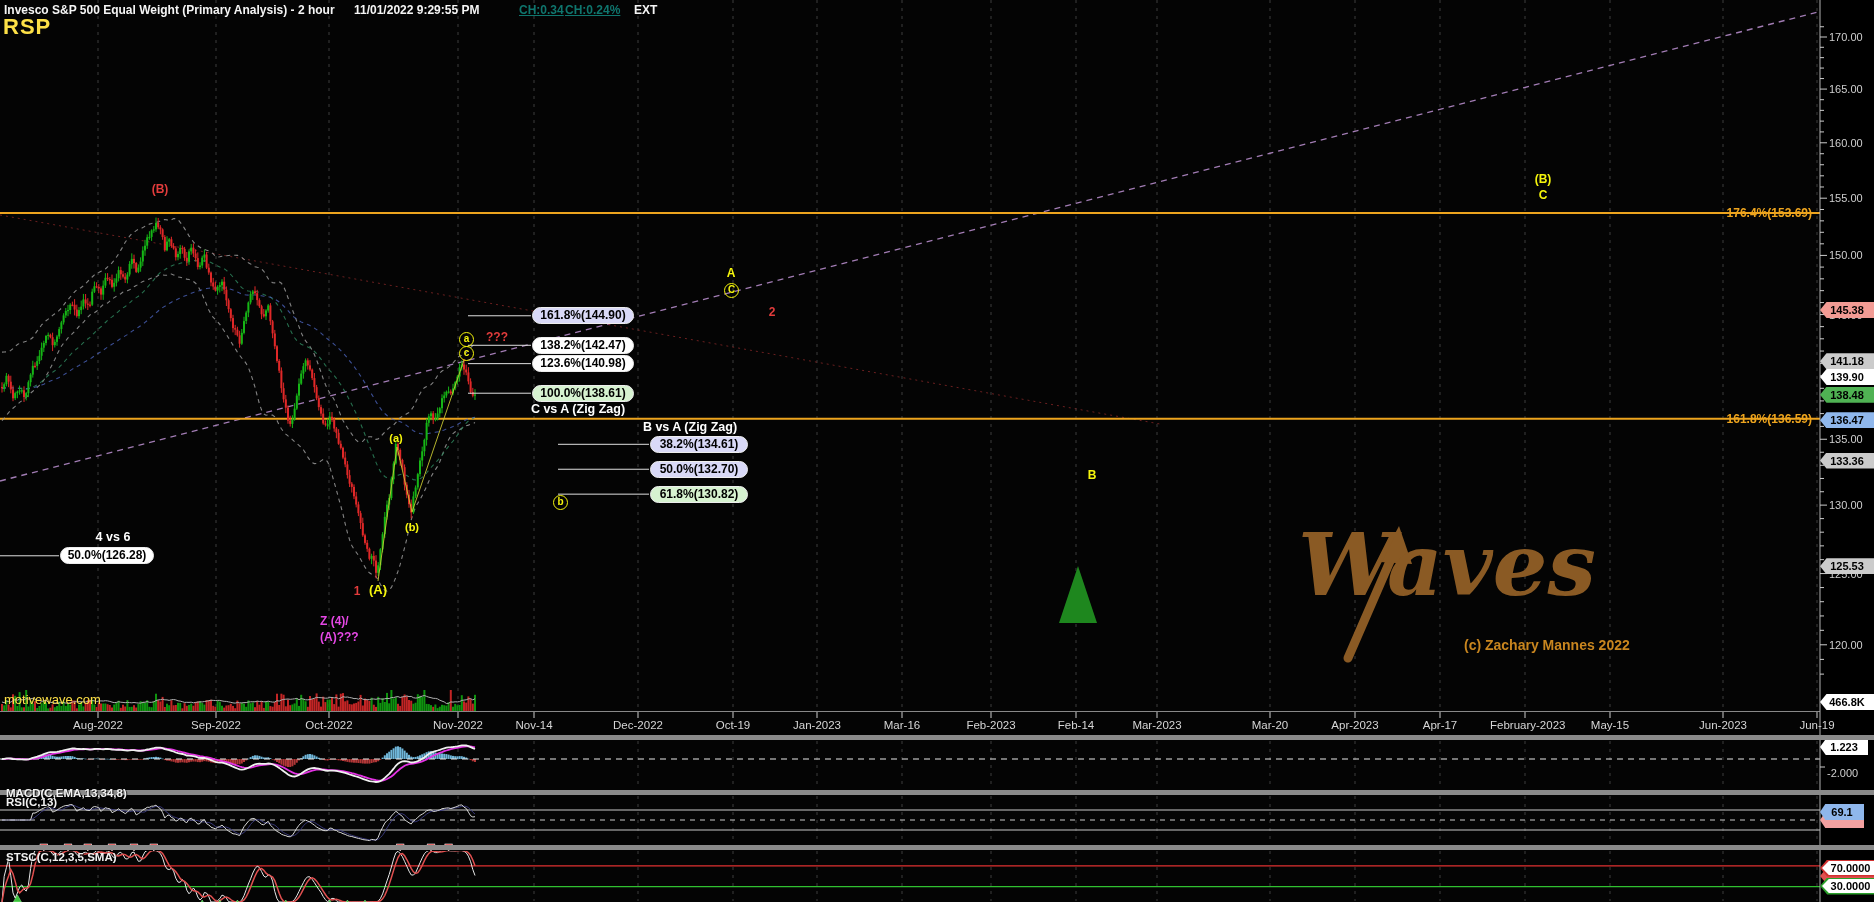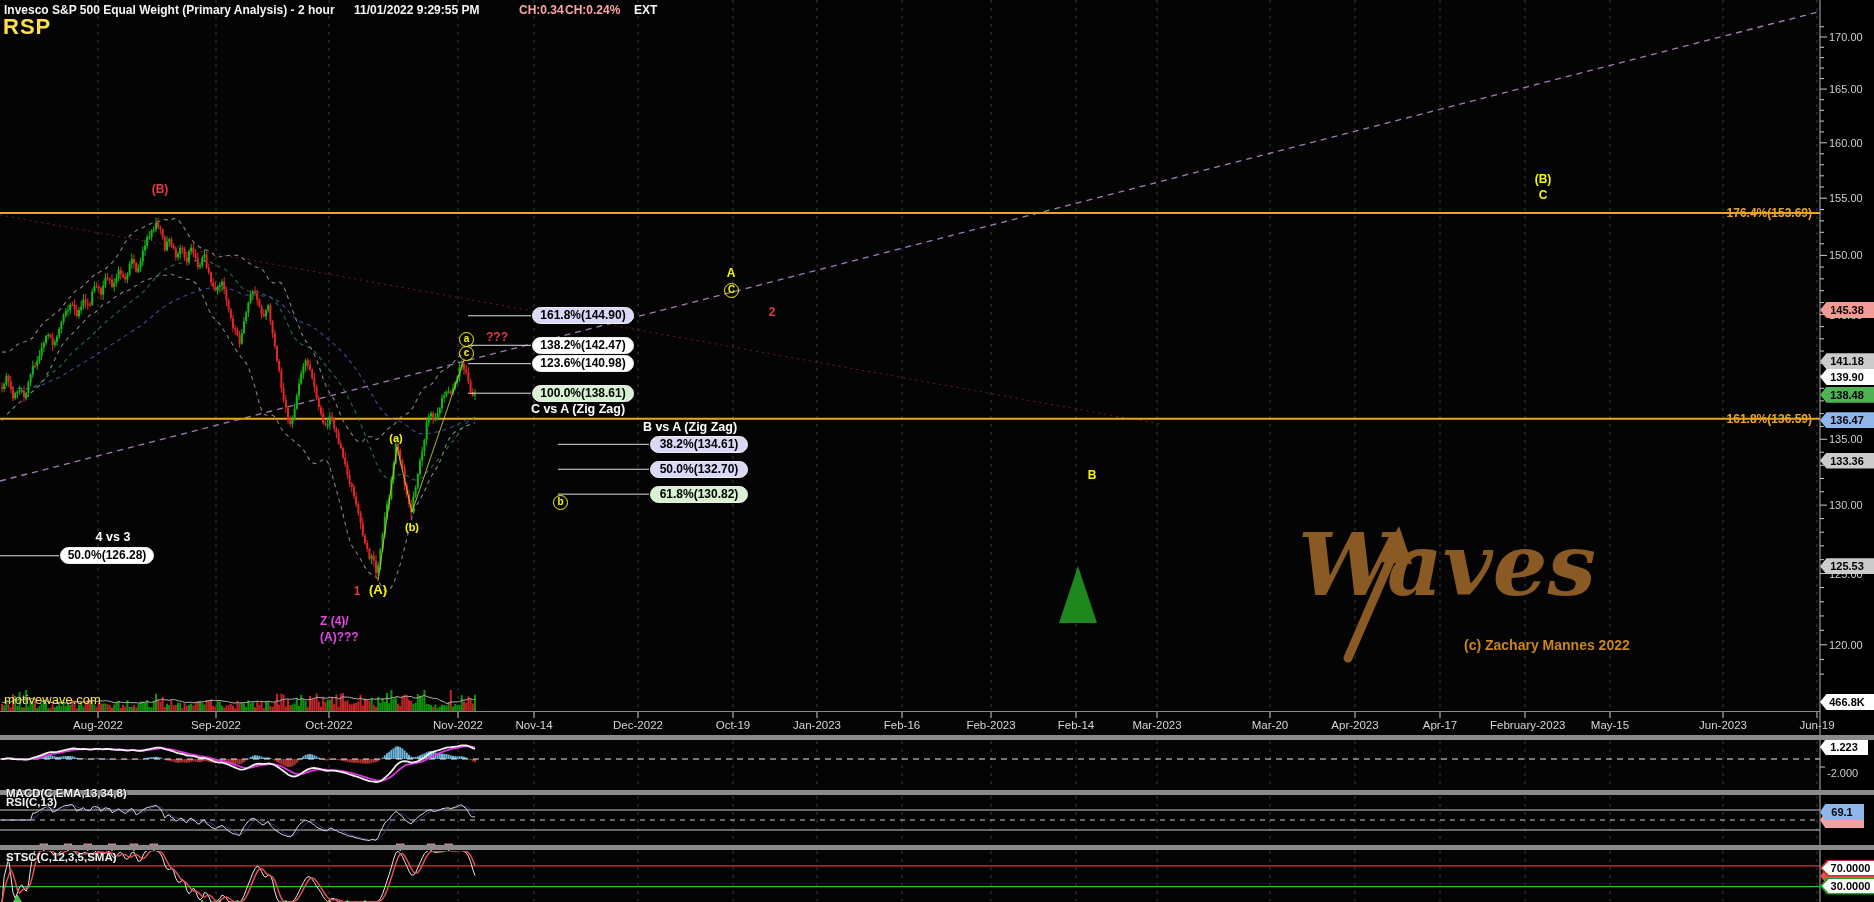--- a/index.html
+++ b/index.html
@@ -1,21 +1,21 @@
 <!DOCTYPE html>
 <html><head>
 <meta charset="utf-8">
 <style>
   html,body{margin:0;padding:0;background:#000;}
   #app{position:relative;width:1874px;height:902px;background:#040404;overflow:hidden;
        font-family:"Liberation Sans",sans-serif;}
   #chart-svg{position:absolute;left:0;top:0;z-index:1;}
   #ov{position:absolute;left:0;top:0;width:1874px;height:902px;z-index:3;pointer-events:none;}
   .hdr-t{position:absolute;top:3px;font:bold 12px "Liberation Sans",sans-serif;color:#f5f5f5;white-space:nowrap;z-index:6;}
-  .grn{color:#fca5a5;}
+  .grn{color:#0f766e;text-decoration:underline;}
   #symbol{position:absolute;left:3px;top:14px;font:bold 22px "Liberation Sans",sans-serif;
           color:#fde047;letter-spacing:1px;z-index:6;}
   .panel-label{position:absolute;left:6px;font:bold 11.5px "Liberation Sans",sans-serif;color:#f2f2f2;
                text-shadow:1px 1px 1px #000;z-index:6;white-space:nowrap;}
   .sep{position:absolute;left:0;width:1874px;height:5px;background:#8a8a8a;z-index:4;}
   #mw-site{position:absolute;left:4px;top:692px;font:13px "Liberation Sans",sans-serif;color:#fde047;z-index:6;}
   #wm-stock{position:absolute;left:1099px;top:560px;font:bold 62px "DejaVu Sans Mono",monospace;
             color:#1d8123;letter-spacing:4px;z-index:2;}
   #wm-waves{position:absolute;left:1298px;top:514px;font:italic bold 86px "DejaVu Serif",serif;
             color:#8a5a24;z-index:2;}
@@ -1145,21 +1145,21 @@
       <div style="position: absolute; white-space: nowrap; left: 1829px; top: 567.561px; font: 11px &quot;Liberation Sans&quot;, sans-serif; color: rgb(207, 207, 207);">125.00</div>
       <div style="position: absolute; white-space: nowrap; left: 1829px; top: 638.795px; font: 11px &quot;Liberation Sans&quot;, sans-serif; color: rgb(207, 207, 207);">120.00</div>
       <div style="position: absolute; white-space: nowrap; left: 63px; top: 719px; width: 70px; text-align: center; font: 11.5px &quot;Liberation Sans&quot;, sans-serif; color: rgb(214, 214, 214);">Aug-2022</div>
       <div style="position: absolute; white-space: nowrap; left: 181px; top: 719px; width: 70px; text-align: center; font: 11.5px &quot;Liberation Sans&quot;, sans-serif; color: rgb(214, 214, 214);">Sep-2022</div>
       <div style="position: absolute; white-space: nowrap; left: 294px; top: 719px; width: 70px; text-align: center; font: 11.5px &quot;Liberation Sans&quot;, sans-serif; color: rgb(214, 214, 214);">Oct-2022</div>
       <div style="position: absolute; white-space: nowrap; left: 423px; top: 719px; width: 70px; text-align: center; font: 11.5px &quot;Liberation Sans&quot;, sans-serif; color: rgb(214, 214, 214);">Nov-2022</div>
       <div style="position: absolute; white-space: nowrap; left: 499px; top: 719px; width: 70px; text-align: center; font: 11.5px &quot;Liberation Sans&quot;, sans-serif; color: rgb(214, 214, 214);">Nov-14</div>
       <div style="position: absolute; white-space: nowrap; left: 603px; top: 719px; width: 70px; text-align: center; font: 11.5px &quot;Liberation Sans&quot;, sans-serif; color: rgb(214, 214, 214);">Dec-2022</div>
       <div style="position: absolute; white-space: nowrap; left: 698px; top: 719px; width: 70px; text-align: center; font: 11.5px &quot;Liberation Sans&quot;, sans-serif; color: rgb(214, 214, 214);">Oct-19</div>
       <div style="position: absolute; white-space: nowrap; left: 782px; top: 719px; width: 70px; text-align: center; font: 11.5px &quot;Liberation Sans&quot;, sans-serif; color: rgb(214, 214, 214);">Jan-2023</div>
-      <div style="position: absolute; white-space: nowrap; left: 867px; top: 719px; width: 70px; text-align: center; font: 11.5px &quot;Liberation Sans&quot;, sans-serif; color: rgb(214, 214, 214);">Feb-16</div>
+      <div style="position: absolute; white-space: nowrap; left: 867px; top: 719px; width: 70px; text-align: center; font: 11.5px &quot;Liberation Sans&quot;, sans-serif; color: rgb(214, 214, 214);">Mar-16</div>
       <div style="position: absolute; white-space: nowrap; left: 956px; top: 719px; width: 70px; text-align: center; font: 11.5px &quot;Liberation Sans&quot;, sans-serif; color: rgb(214, 214, 214);">Feb-2023</div>
       <div style="position: absolute; white-space: nowrap; left: 1041px; top: 719px; width: 70px; text-align: center; font: 11.5px &quot;Liberation Sans&quot;, sans-serif; color: rgb(214, 214, 214);">Feb-14</div>
       <div style="position: absolute; white-space: nowrap; left: 1122px; top: 719px; width: 70px; text-align: center; font: 11.5px &quot;Liberation Sans&quot;, sans-serif; color: rgb(214, 214, 214);">Mar-2023</div>
       <div style="position: absolute; white-space: nowrap; left: 1235px; top: 719px; width: 70px; text-align: center; font: 11.5px &quot;Liberation Sans&quot;, sans-serif; color: rgb(214, 214, 214);">Mar-20</div>
       <div style="position: absolute; white-space: nowrap; left: 1320px; top: 719px; width: 70px; text-align: center; font: 11.5px &quot;Liberation Sans&quot;, sans-serif; color: rgb(214, 214, 214);">Apr-2023</div>
       <div style="position: absolute; white-space: nowrap; left: 1405px; top: 719px; width: 70px; text-align: center; font: 11.5px &quot;Liberation Sans&quot;, sans-serif; color: rgb(214, 214, 214);">Apr-17</div>
       <div style="position: absolute; white-space: nowrap; left: 1490px; top: 719px; width: 70px; text-align: center; font: 11.5px &quot;Liberation Sans&quot;, sans-serif; color: rgb(214, 214, 214);">February-2023</div>
       <div style="position: absolute; white-space: nowrap; left: 1575px; top: 719px; width: 70px; text-align: center; font: 11.5px &quot;Liberation Sans&quot;, sans-serif; color: rgb(214, 214, 214);">May-15</div>
       <div style="position: absolute; white-space: nowrap; left: 1688px; top: 719px; width: 70px; text-align: center; font: 11.5px &quot;Liberation Sans&quot;, sans-serif; color: rgb(214, 214, 214);">Jun-2023</div>
       <div style="position: absolute; white-space: nowrap; left: 1782px; top: 719px; width: 70px; text-align: center; font: 11.5px &quot;Liberation Sans&quot;, sans-serif; color: rgb(214, 214, 214);">Jun-19</div>
@@ -1183,21 +1183,21 @@
       </div>
       <div style="position: absolute; white-space: nowrap; left: 498px; top: 402px; width: 160px; text-align: center; font: bold 12.5px &quot;Liberation Sans&quot;, sans-serif; color: rgb(255, 255, 255);">C vs A (Zig Zag)</div>
       <div style="position: absolute; white-space: nowrap; left: 532px; top: 307.272px; width: 100px; height: 15px; background: rgb(217, 217, 247); border: 1px solid rgb(237, 237, 237); border-radius: 9px; color: rgb(0, 0, 0); font: bold 12px / 15px &quot;Liberation Sans&quot;, sans-serif; text-align: center; z-index: 4;">161.8%(144.90)</div>
       <div style="position: absolute; white-space: nowrap; left: 532px; top: 336.784px; width: 100px; height: 15px; background: rgb(255, 255, 255); border: 1px solid rgb(237, 237, 237); border-radius: 9px; color: rgb(0, 0, 0); font: bold 12px / 15px &quot;Liberation Sans&quot;, sans-serif; text-align: center; z-index: 4;">138.2%(142.47)</div>
       <div style="position: absolute; white-space: nowrap; left: 532px; top: 355.13px; width: 100px; height: 15px; background: rgb(255, 255, 255); border: 1px solid rgb(237, 237, 237); border-radius: 9px; color: rgb(0, 0, 0); font: bold 12px / 15px &quot;Liberation Sans&quot;, sans-serif; text-align: center; z-index: 4;">123.6%(140.98)</div>
       <div style="position: absolute; white-space: nowrap; left: 532px; top: 384.714px; width: 100px; height: 15px; background: rgb(214, 242, 208); border: 1px solid rgb(237, 237, 237); border-radius: 9px; color: rgb(0, 0, 0); font: bold 12px / 15px &quot;Liberation Sans&quot;, sans-serif; text-align: center; z-index: 4;">100.0%(138.61)</div>
       <div style="position: absolute; white-space: nowrap; left: 610px; top: 420px; width: 160px; text-align: center; font: bold 12.5px &quot;Liberation Sans&quot;, sans-serif; color: rgb(255, 255, 255);">B vs A (Zig Zag)</div>
       <div style="position: absolute; white-space: nowrap; left: 650px; top: 435.812px; width: 96px; height: 15px; background: rgb(217, 217, 247); border: 1px solid rgb(237, 237, 237); border-radius: 9px; color: rgb(0, 0, 0); font: bold 12px / 15px &quot;Liberation Sans&quot;, sans-serif; text-align: center; z-index: 4;">38.2%(134.61)</div>
       <div style="position: absolute; white-space: nowrap; left: 650px; top: 460.75px; width: 96px; height: 15px; background: rgb(217, 217, 247); border: 1px solid rgb(237, 237, 237); border-radius: 9px; color: rgb(0, 0, 0); font: bold 12px / 15px &quot;Liberation Sans&quot;, sans-serif; text-align: center; z-index: 4;">50.0%(132.70)</div>
       <div style="position: absolute; white-space: nowrap; left: 650px; top: 485.648px; width: 96px; height: 15px; background: rgb(214, 242, 208); border: 1px solid rgb(237, 237, 237); border-radius: 9px; color: rgb(0, 0, 0); font: bold 12px / 15px &quot;Liberation Sans&quot;, sans-serif; text-align: center; z-index: 4;">61.8%(130.82)</div>
-      <div style="position: absolute; white-space: nowrap; left: 33px; top: 530px; width: 160px; text-align: center; font: bold 12.5px &quot;Liberation Sans&quot;, sans-serif; color: rgb(255, 255, 255);">4 vs 3</div>
+      <div style="position: absolute; white-space: nowrap; left: 33px; top: 530px; width: 160px; text-align: center; font: bold 12.5px &quot;Liberation Sans&quot;, sans-serif; color: rgb(255, 255, 255);">4 vs 6</div>
       <div style="position: absolute; white-space: nowrap; left: 60px; top: 547.283px; width: 92px; height: 15px; background: rgb(255, 255, 255); border: 1px solid rgb(237, 237, 237); border-radius: 9px; color: rgb(0, 0, 0); font: bold 12px / 15px &quot;Liberation Sans&quot;, sans-serif; text-align: center; z-index: 4;">50.0%(126.28)</div>
       <div style="position: absolute; white-space: nowrap; left: 1652px; top: 206.002px; width: 160px; text-align: right; font: bold 12px &quot;Liberation Sans&quot;, sans-serif; color: rgb(237, 164, 30);">176.4%(153.69)</div>
       <div style="position: absolute; white-space: nowrap; left: 1652px; top: 411.832px; width: 160px; text-align: right; font: bold 12px &quot;Liberation Sans&quot;, sans-serif; color: rgb(237, 164, 30);">161.8%(136.59)</div>
       <div style="position: absolute; white-space: nowrap; left: 130px; top: 182px; width: 60px; text-align: center; color: rgb(226, 60, 60); font: bold 12px &quot;Liberation Sans&quot;, sans-serif;">(B)</div>
       <div style="position: absolute; white-space: nowrap; left: 327px; top: 584px; width: 60px; text-align: center; color: rgb(226, 60, 60); font: bold 12px &quot;Liberation Sans&quot;, sans-serif;">1</div>
       <div style="position: absolute; white-space: nowrap; left: 348px; top: 582px; width: 60px; text-align: center; color: rgb(245, 245, 12); font: bold 13px &quot;Liberation Sans&quot;, sans-serif;">(A)</div>
       <div style="position: absolute; white-space: nowrap; left: 320px; top: 614px; color: rgb(230, 72, 230); font: bold 12px &quot;Liberation Sans&quot;, sans-serif;">Z (4)/</div>
       <div style="position: absolute; white-space: nowrap; left: 320px; top: 630px; color: rgb(230, 72, 230); font: bold 12px &quot;Liberation Sans&quot;, sans-serif;">(A)???</div>
       <div style="position: absolute; white-space: nowrap; left: 366px; top: 432px; width: 60px; text-align: center; color: rgb(245, 245, 12); font: bold 11px &quot;Liberation Sans&quot;, sans-serif;">(a)</div>
       <div style="position: absolute; white-space: nowrap; left: 382px; top: 521px; width: 60px; text-align: center; color: rgb(245, 245, 12); font: bold 11px &quot;Liberation Sans&quot;, sans-serif;">(b)</div>

